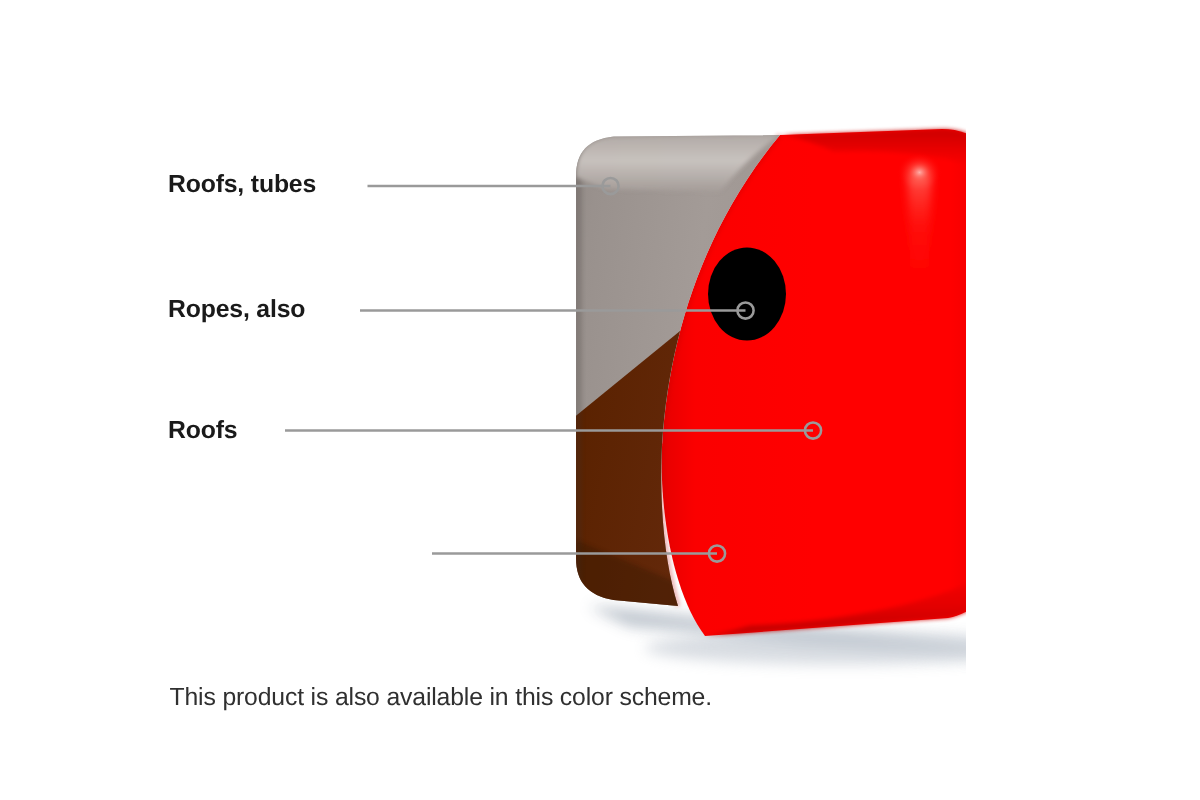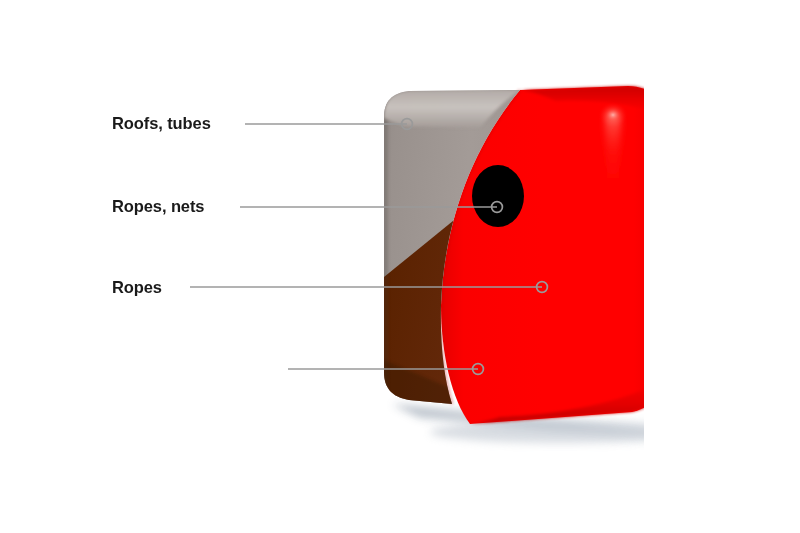--- a/index.html
+++ b/index.html
@@ -195,17 +195,18 @@
       </g>
     <g id="markers">
         <circle cx="407" cy="124" r="5.4" fill="none" stroke="#9a9a9a" stroke-width="1.7"></circle>
         <circle cx="497" cy="207" r="5.4" fill="none" stroke="#9a9a9a" stroke-width="1.7"></circle>
         <circle cx="542" cy="287" r="5.4" fill="none" stroke="#9a9a9a" stroke-width="1.7"></circle>
         <circle cx="478" cy="369" r="5.4" fill="none" stroke="#9a9a9a" stroke-width="1.7"></circle>
       </g>
   </svg>
 
   <div class="callout-label" id="label-0">Roofs, tubes</div>
-  <div class="callout-label" id="label-1">Ropes, nets</div>
-  <div class="callout-label" id="label-2">Ropes</div>
-
+  <div class="callout-label" id="label-1">Ropes, also</div>
+  <div class="callout-label" id="label-2">Roofs</div>
+
+  <div id="caption">This product is also available in this color scheme.</div>
 
 </div>
 
 </body></html>

